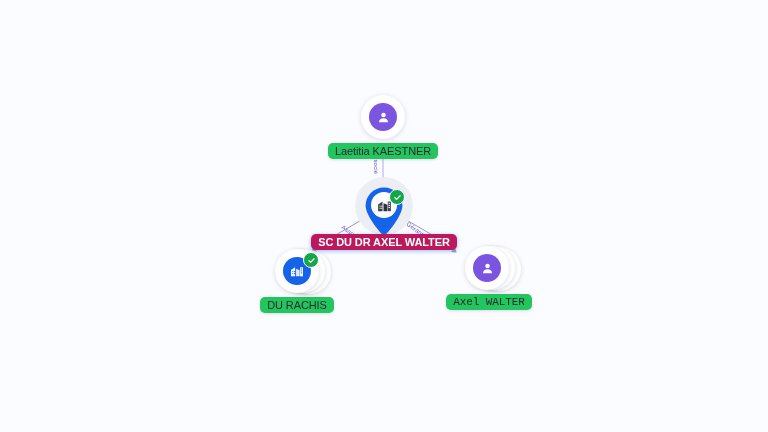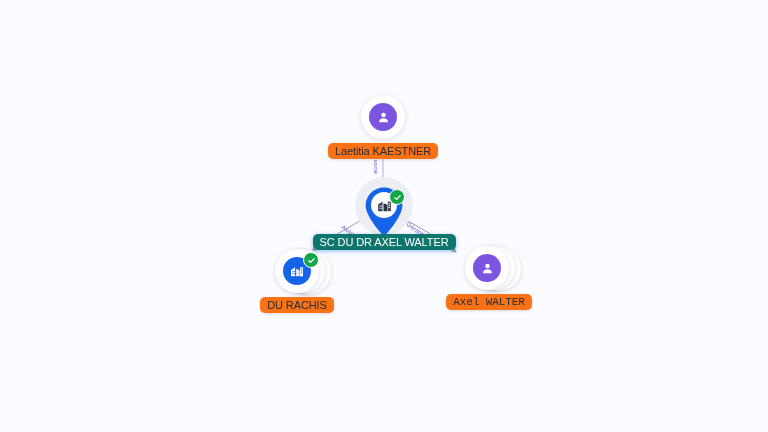--- a/index.html
+++ b/index.html
@@ -96,33 +96,33 @@
     border: 1.6px solid #ffffff;
     display: flex;
     align-items: center;
     justify-content: center;
     z-index: 6;
   }
 
   
   .node-label {
     margin-top: 4px;
-    background: #f97316;
+    background: #22c55e;
     border-radius: 5px;
     padding: 2px 7px;
     font-size: 11px;
     color: #2a2a33;
     white-space: nowrap;
     box-shadow: 0 1px 3px rgba(40,50,90,.16);
     letter-spacing: -0.1px;
   }
   .node-label.selected {
-    background: #0f766e;
+    background: #be185d;
     color: #ffffff;
-    font-weight: normal;
+    font-weight: bold;
     box-shadow: 0 1px 4px rgba(20,99,232,.45);
   }
 
   
   #center-node {
     left: 353px;
     top: 186px;
     width: 62px;
   }
   .pin-halo {

